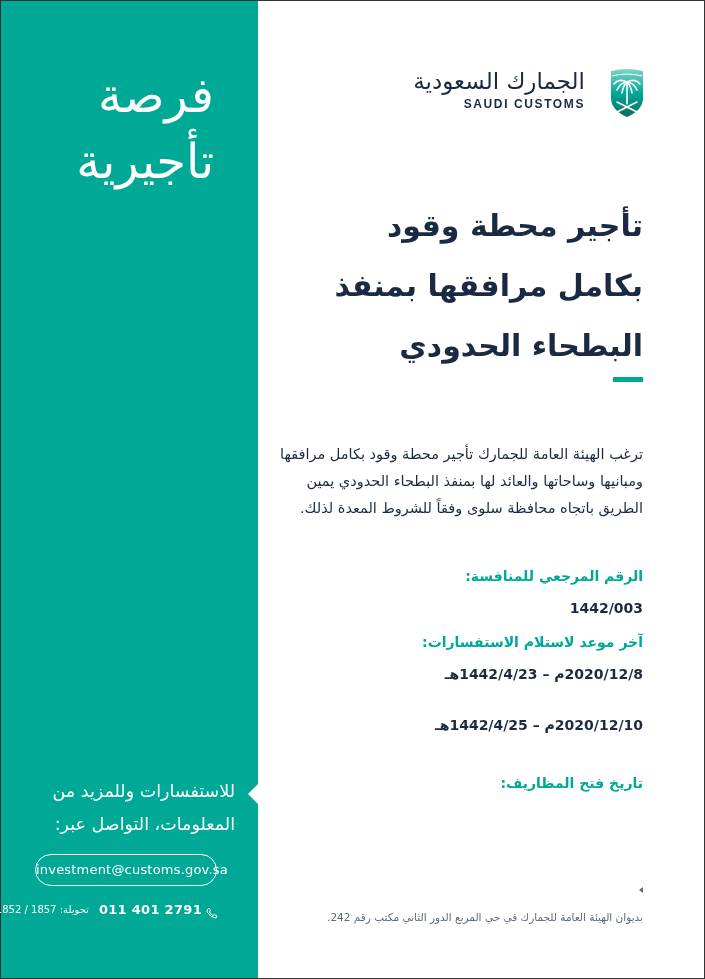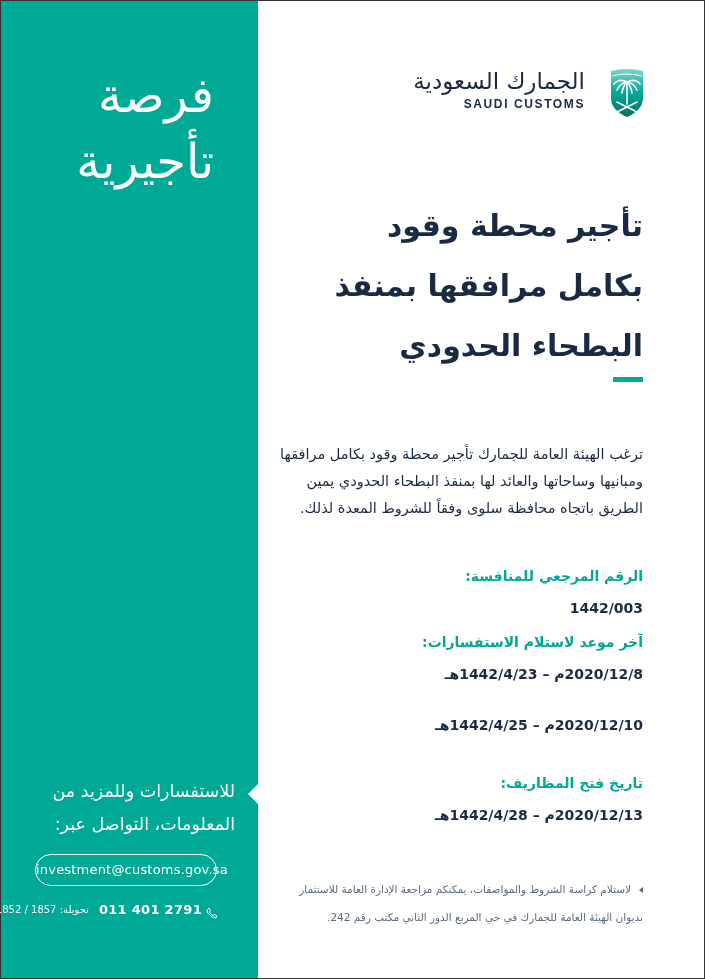--- a/index.html
+++ b/index.html
@@ -166,19 +166,18 @@
 </div>
 <div class="info-block" style="top:632px;">
   <div class="info-label">آخر موعد لاستلام الاستفسارات:</div>
   <div class="info-value">2020/12/8م – 1442/4/23هـ</div>
 </div>
 <div class="info-block" style="top:703px;">
   <div class="info-value">2020/12/10م – 1442/4/25هـ</div>
 </div>
 <div class="info-block" style="top:773px;">
   <div class="info-label">تاريخ فتح المظاريف:</div>
-  <div class="info-value">2020/12/13م – 1442/4/28هـ</div>
 </div>
 
 <div class="footnote">
-  <div><span class="bullet"></span><span>لاستلام كراسة الشروط والمواصفات، يمكنكم مراجعة الإدارة العامة للاستثمار</span></div>
+  <div><span class="bullet"></span></div>
   <div>بديوان الهيئة العامة للجمارك في حي المربع الدور الثاني مكتب رقم 242.</div>
 </div>
 
 </body></html>

